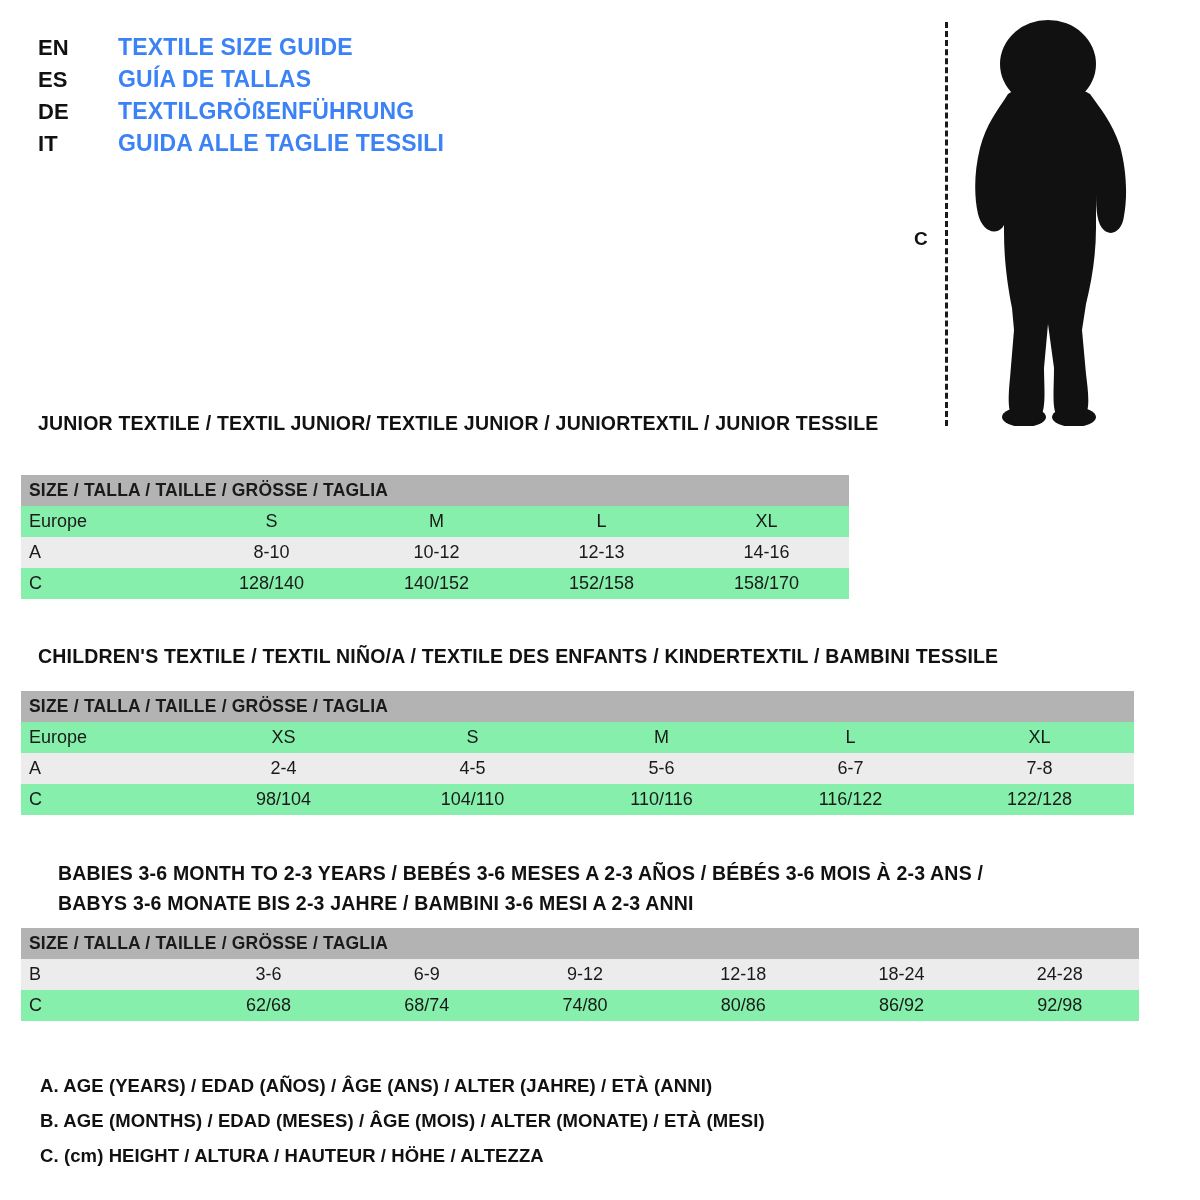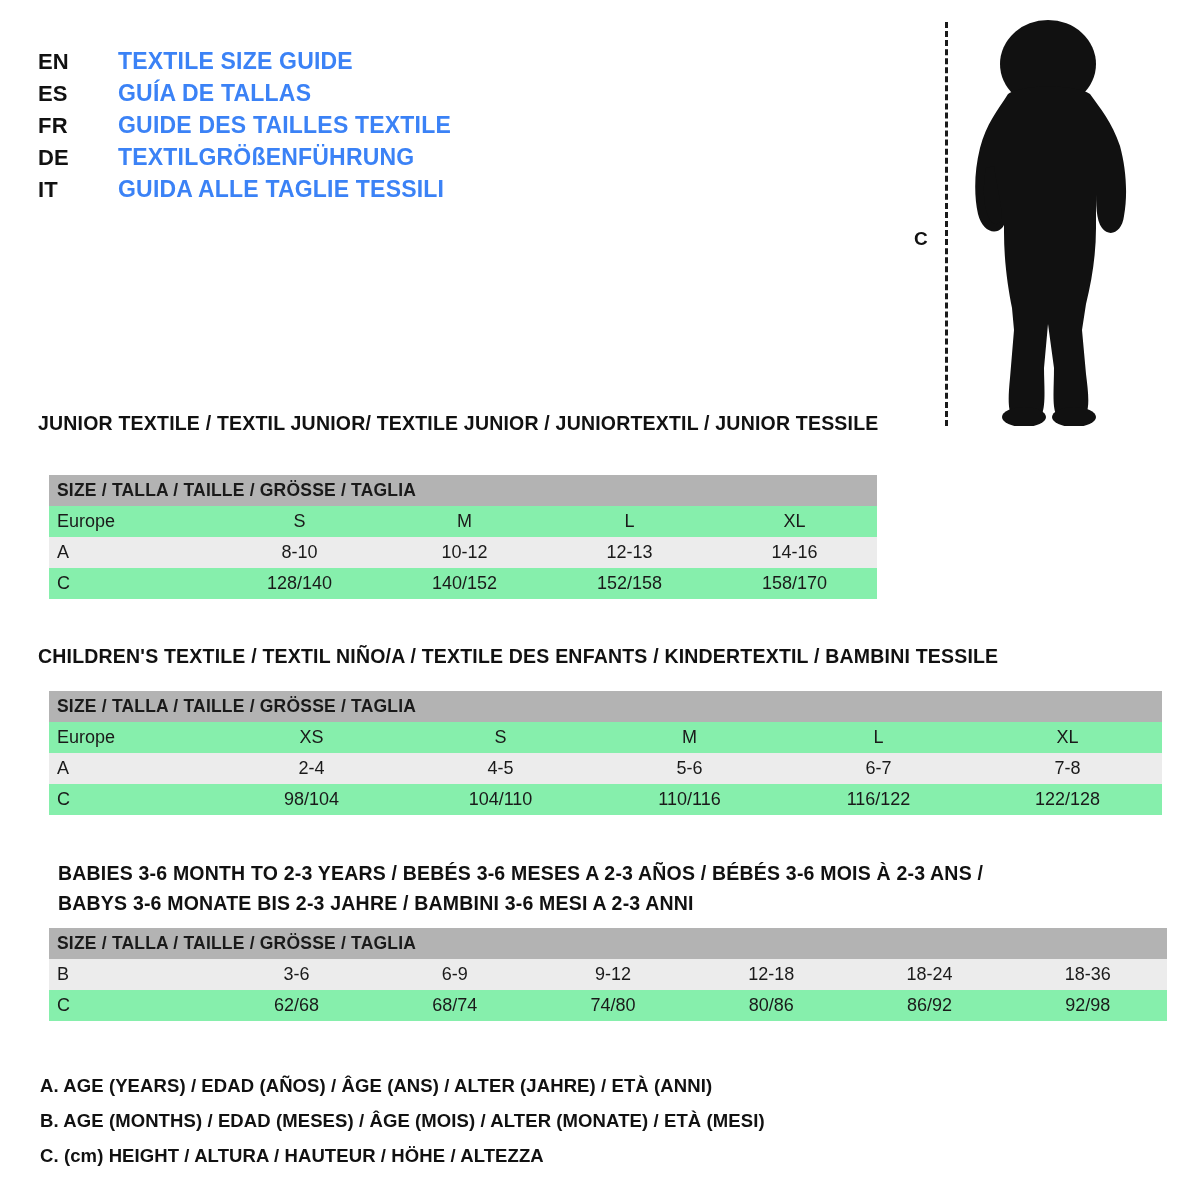--- a/index.html
+++ b/index.html
@@ -19,21 +19,21 @@
     position: relative;
     width: 1200px;
     height: 1200px;
     box-sizing: border-box;
   }
 
   
   .lang-block {
     position: absolute;
     left: 38px;
-    top: 48px;
+    top: 34px;
     width: 620px;
   }
   .lang-row {
     display: flex;
     align-items: baseline;
     height: 32px;
   }
   .lang-code {
     width: 80px;
     font-size: 22px;
@@ -91,21 +91,21 @@
   }
   .section-title.two-line {
     line-height: 30px;
     white-space: normal;
     width: 1000px;
   }
 
   
   table.size-table {
     position: absolute;
-    left: 49px;
+    left: 21px;
     border-collapse: collapse;
     font-size: 18px;
     color: #1a1a1a;
   }
   table.size-table td {
     padding: 0;
     height: 31px;
     vertical-align: middle;
   }
   .band {
@@ -153,24 +153,20 @@
 <div class="page">
 
   <div class="lang-block">
     <div class="lang-row">
       <span class="lang-code">EN</span>
       <span class="lang-title">TEXTILE SIZE GUIDE</span>
     </div>
     <div class="lang-row">
       <span class="lang-code">ES</span>
       <span class="lang-title">GUÍA DE TALLAS</span>
-    </div>
-    <div class="lang-row">
-      <span class="lang-code">FR</span>
-      <span class="lang-title">GUIDE DES TAILLES TEXTILE</span>
     </div>
     <div class="lang-row">
       <span class="lang-code">DE</span>
       <span class="lang-title">TEXTILGRÖßENFÜHRUNG</span>
     </div>
     <div class="lang-row">
       <span class="lang-code">IT</span>
       <span class="lang-title">GUIDA ALLE TAGLIE TESSILI</span>
     </div>
   </div>
@@ -293,21 +289,21 @@
         <tr>
       <td class="band" colspan="7" style="width:1110px;">SIZE / TALLA / TAILLE / GRÖSSE / TAGLIA</td>
     </tr>
     <tr class="row-light">
       <td class="lbl" style="width:160px;">B</td>
       <td class="val" style="width:158px;">3-6</td>
       <td class="val" style="width:158px;">6-9</td>
       <td class="val" style="width:158px;">9-12</td>
       <td class="val" style="width:158px;">12-18</td>
       <td class="val" style="width:158px;">18-24</td>
-      <td class="val" style="width:158px;">18-36</td>
+      <td class="val" style="width:158px;">24-28</td>
     </tr>
     <tr class="row-white">
       <td class="lbl">C</td>
       <td class="val">62/68</td>
       <td class="val">68/74</td>
       <td class="val">74/80</td>
       <td class="val">80/86</td>
       <td class="val">86/92</td>
       <td class="val">92/98</td>
     </tr>

